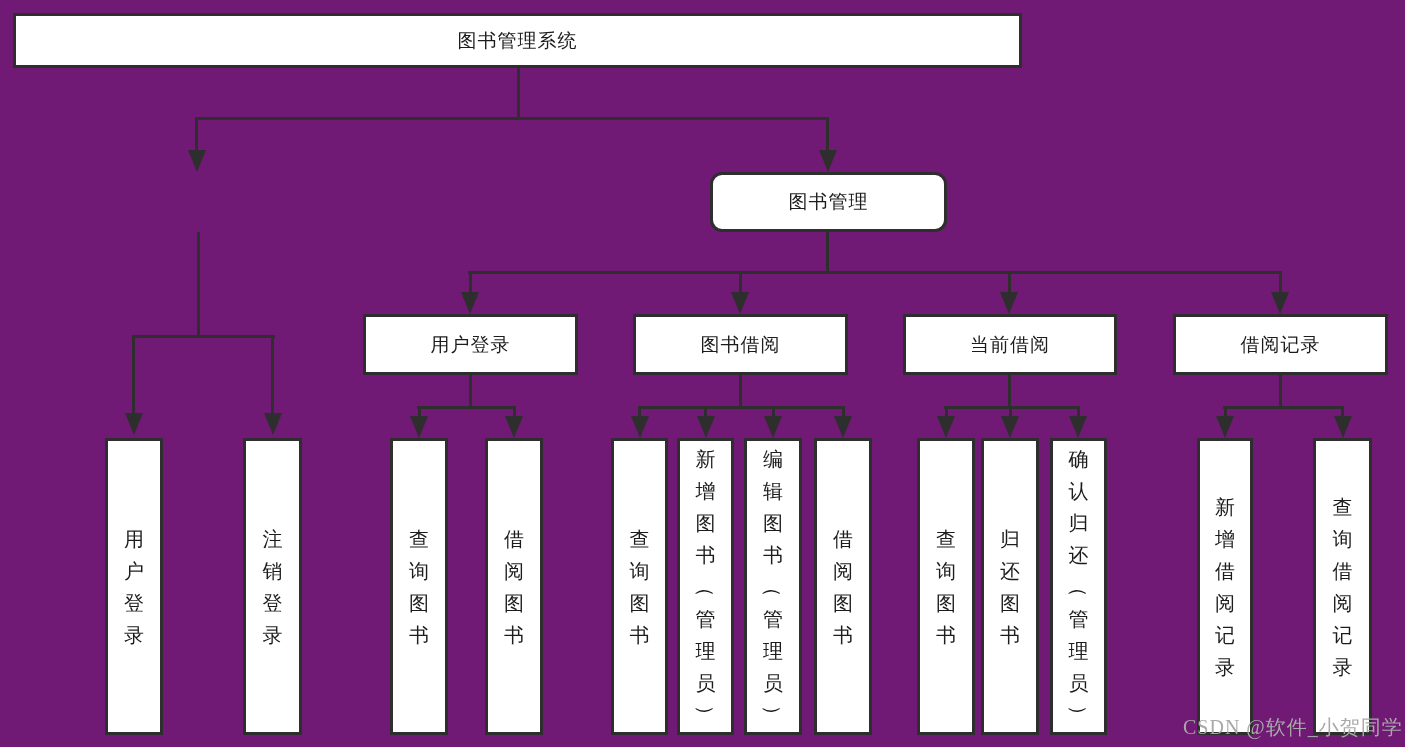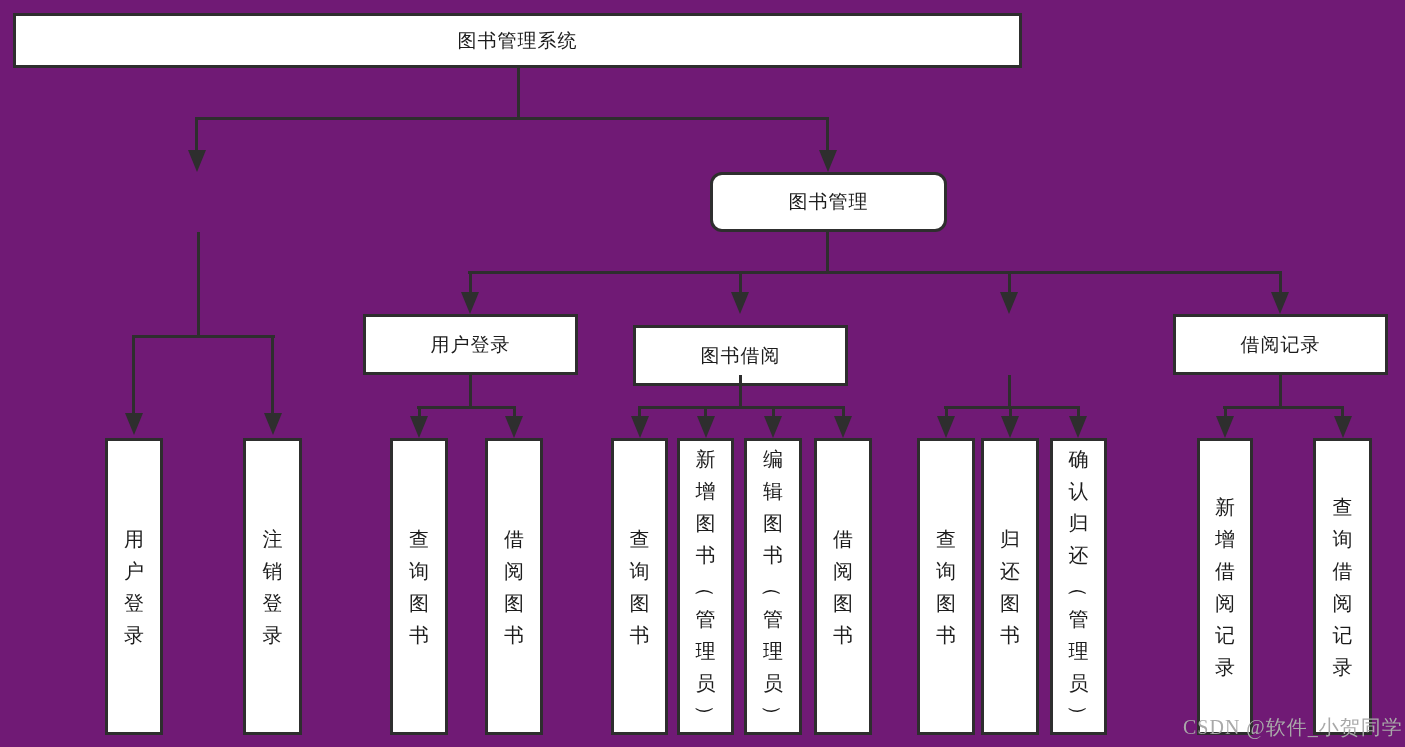--- a/index.html
+++ b/index.html
@@ -64,22 +64,25 @@
   <div class="line" style="left:739px;top:271px;width:3px;height:23px;"></div>
   <div class="arrow" style="left:731px;top:292px;"></div>
   <div class="line" style="left:1008px;top:271px;width:3px;height:23px;"></div>
   <div class="arrow" style="left:1000px;top:292px;"></div>
   <div class="line" style="left:1279px;top:271px;width:3px;height:23px;"></div>
   <div class="arrow" style="left:1271px;top:292px;"></div>
 
   <div class="box hbox" style="left:363px;top:314px;width:215px;height:61px;">
     <span>用户登录</span>
   </div>
-  <div class="box hbox" style="left:633px;top:325px;width:215px;height:61px;justify-content:center;">
+  <div class="box hbox" style="left:633px;top:314px;width:215px;height:61px;justify-content:center;">
     <span>图书借阅</span>
+  </div>
+  <div class="box hbox" style="left:903px;top:314px;width:214px;height:61px;">
+    <span>当前借阅</span>
   </div>
   <div class="box hbox" style="left:1173px;top:314px;width:215px;height:61px;">
     <span>借阅记录</span>
   </div>
 
   <div class="line" style="left:469px;top:375px;width:3px;height:34px;"></div>
   <div class="line" style="left:417px;top:406px;width:99px;height:3px;"></div>
   <div class="line" style="left:418px;top:406px;width:3px;height:12px;"></div>
   <div class="arrow" style="left:410px;top:416px;"></div>
   <div class="line" style="left:513px;top:406px;width:3px;height:12px;"></div>

